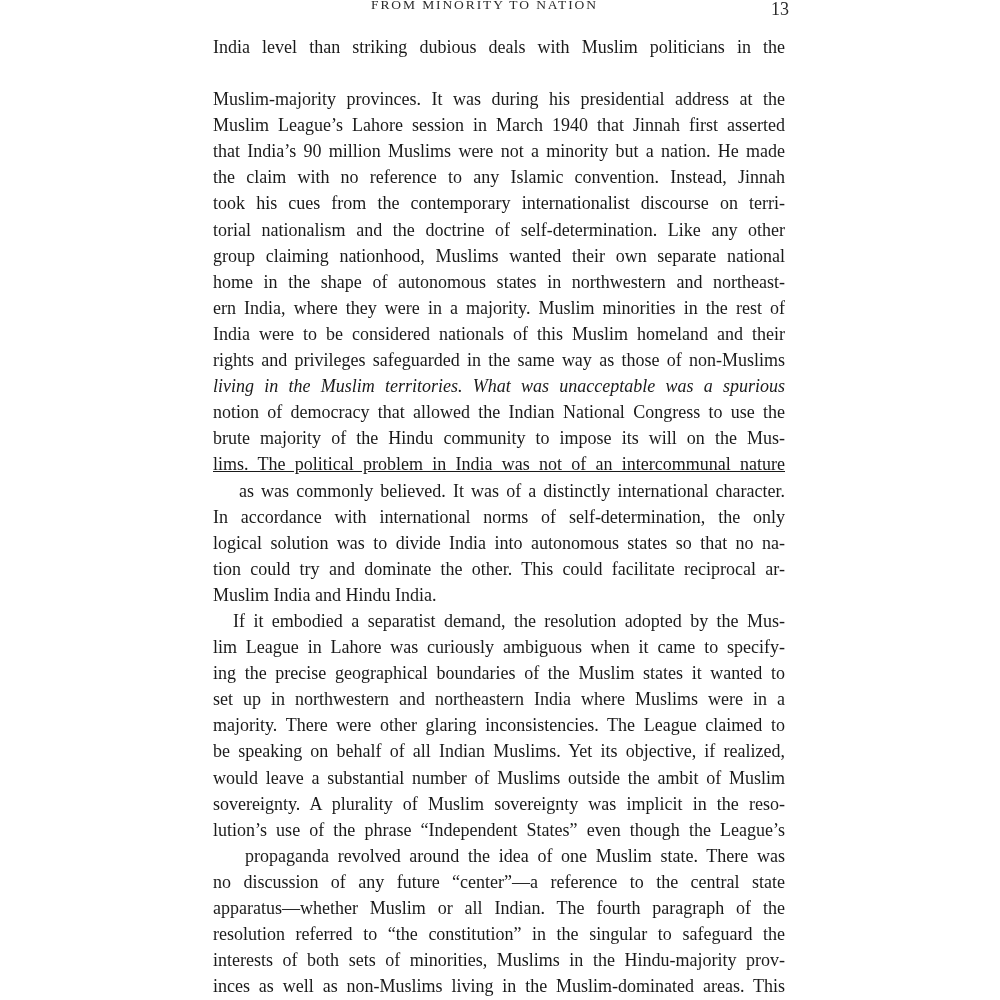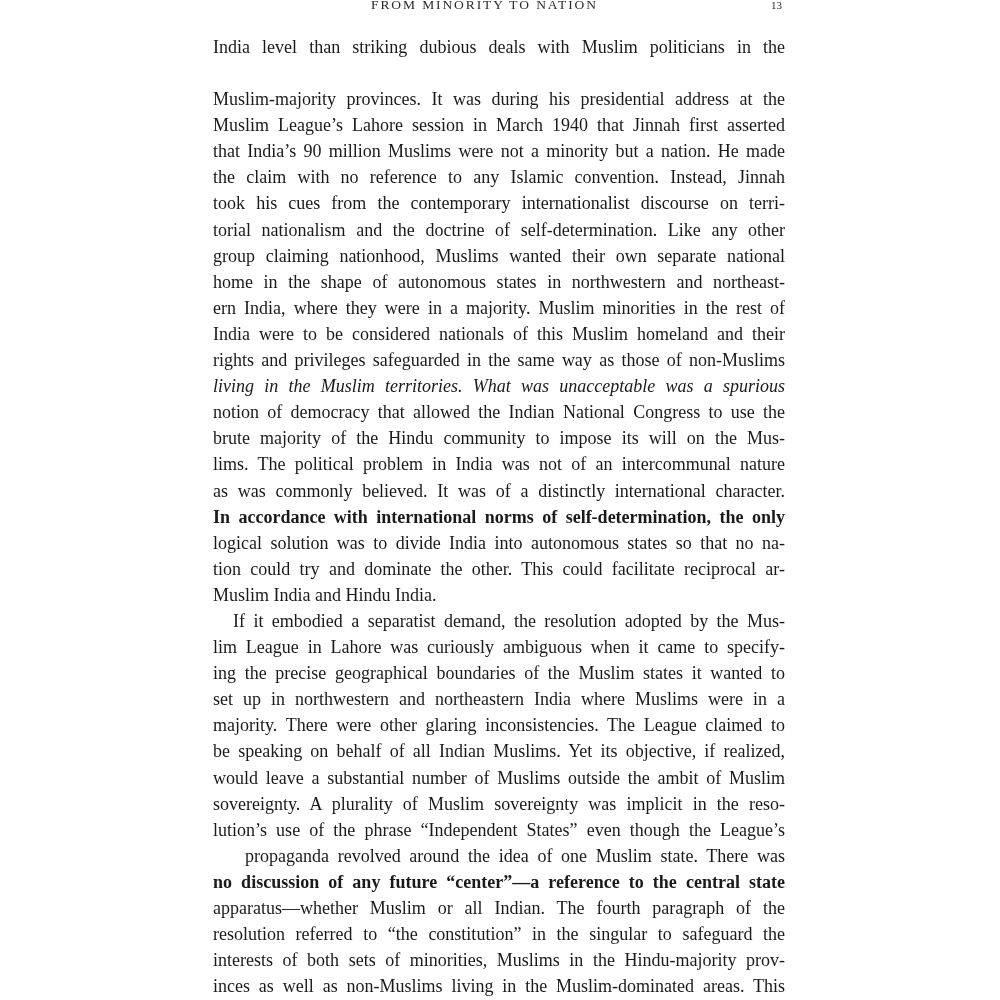--- a/index.html
+++ b/index.html
@@ -1,19 +1,19 @@
 <!DOCTYPE html>
 <html><head>
 <meta charset="utf-8">
 <style>
   html, body { margin:0; padding:0; background:#ffffff; }
   body { width:1000px; height:1000px; position:relative; overflow:hidden;
          font-family:"Liberation Serif","DejaVu Serif",serif; color:#1a1a1a; }
   .running-head { position:absolute; top:-3px; left:371px; font-size:13.5px; letter-spacing:1.9px; color:#2a2a2a; }
-  .page-number { position:absolute; top:-1px; left:771px; font-size:11px; color:#2a2a2a; }
+  .page-number { position:absolute; top:-1px; left:771px; font-size:18px; color:#2a2a2a; }
   .text-block { position:absolute; top:34px; left:213px; width:572px; }
   .line { display:block; height:26.1px; line-height:26.1px; font-size:18px;
           text-align:justify; text-align-last:justify; white-space:nowrap; overflow:visible; }
   .line.last { text-align-last:left; }
   .line.indent { text-indent:20px; }
 </style>
 </head>
 <body>
 
 <div class="running-head">FROM MINORITY TO NATION</div>
@@ -28,34 +28,34 @@
     <div class="line" style="white-space: normal; overflow: hidden;">took his cues from the contemporary internationalist discourse on terri-</div>
     <div class="line" style="white-space: normal; overflow: hidden;">torial nationalism and the doctrine of self-determination. Like any other</div>
     <div class="line" style="white-space: normal; overflow: hidden;">group claiming nationhood, Muslims wanted their own separate national</div>
     <div class="line" style="white-space: normal; overflow: hidden;">home in the shape of autonomous states in northwestern and northeast-</div>
     <div class="line" style="white-space: normal; overflow: hidden;">ern India, where they were in a majority. Muslim minorities in the rest of</div>
     <div class="line" style="white-space: normal; overflow: hidden;">India were to be considered nationals of this Muslim homeland and their</div>
     <div class="line" style="white-space: normal; overflow: hidden;">rights and privileges safeguarded in the same way as those of non-Muslims</div>
     <div class="line" style="white-space: normal; overflow: hidden; font-style: italic;">living in the Muslim territories. What was unacceptable was a spurious</div>
     <div class="line" style="white-space: normal; overflow: hidden;">notion of democracy that allowed the Indian National Congress to use the</div>
     <div class="line" style="white-space: normal; overflow: hidden;">brute majority of the Hindu community to impose its will on the Mus-</div>
-    <div class="line" style="white-space: normal; overflow: hidden;">lims. The political problem in India was not of an intercommunal nature</div>
-    <div class="line" style="white-space: normal; overflow: hidden;">as was commonly believed. It was of a distinctly international character.</div>
-    <div class="line" style="white-space: normal; overflow: hidden; font-weight: bold;">In accordance with international norms of self-determination, the only</div>
+    <div class="line" style="white-space: normal; overflow: hidden; text-decoration: underline;">lims. The political problem in India was not of an intercommunal nature</div>
+    <div class="line" style="white-space: normal; overflow: hidden; margin-left: 26px;">as was commonly believed. It was of a distinctly international character.</div>
+    <div class="line" style="white-space: normal; overflow: hidden;">In accordance with international norms of self-determination, the only</div>
     <div class="line" style="white-space: normal; overflow: hidden;">logical solution was to divide India into autonomous states so that no na-</div>
     <div class="line" style="white-space: normal; overflow: hidden;">tion could try and dominate the other. This could facilitate reciprocal ar-</div>
     <div class="line last" style="white-space: normal; overflow: hidden;">Muslim India and Hindu India.</div>
     <div class="line indent" style="white-space: normal; overflow: hidden;">If it embodied a separatist demand, the resolution adopted by the Mus-</div>
     <div class="line" style="white-space: normal; overflow: hidden;">lim League in Lahore was curiously ambiguous when it came to specify-</div>
     <div class="line" style="white-space: normal; overflow: hidden;">ing the precise geographical boundaries of the Muslim states it wanted to</div>
     <div class="line" style="white-space: normal; overflow: hidden;">set up in northwestern and northeastern India where Muslims were in a</div>
     <div class="line" style="white-space: normal; overflow: hidden;">majority. There were other glaring inconsistencies. The League claimed to</div>
     <div class="line" style="white-space: normal; overflow: hidden;">be speaking on behalf of all Indian Muslims. Yet its objective, if realized,</div>
     <div class="line" style="white-space: normal; overflow: hidden;">would leave a substantial number of Muslims outside the ambit of Muslim</div>
     <div class="line" style="white-space: normal; overflow: hidden;">sovereignty. A plurality of Muslim sovereignty was implicit in the reso-</div>
     <div class="line" style="white-space: normal; overflow: hidden;">lution’s use of the phrase “Independent States” even though the League’s</div>
     <div class="line" style="white-space: normal; overflow: hidden; margin-left: 32px;">propaganda revolved around the idea of one Muslim state. There was</div>
-    <div class="line" style="white-space: normal; overflow: hidden; font-weight: bold;">no discussion of any future “center”—a reference to the central state</div>
+    <div class="line" style="white-space: normal; overflow: hidden;">no discussion of any future “center”—a reference to the central state</div>
     <div class="line" style="white-space: normal; overflow: hidden;">apparatus—whether Muslim or all Indian. The fourth paragraph of the</div>
     <div class="line" style="white-space: normal; overflow: hidden;">resolution referred to “the constitution” in the singular to safeguard the</div>
     <div class="line" style="white-space: normal; overflow: hidden;">interests of both sets of minorities, Muslims in the Hindu-majority prov-</div>
     <div class="line" style="white-space: normal; overflow: hidden;">inces as well as non-Muslims living in the Muslim-dominated areas. This</div>
   </div>
 
 </body></html>

